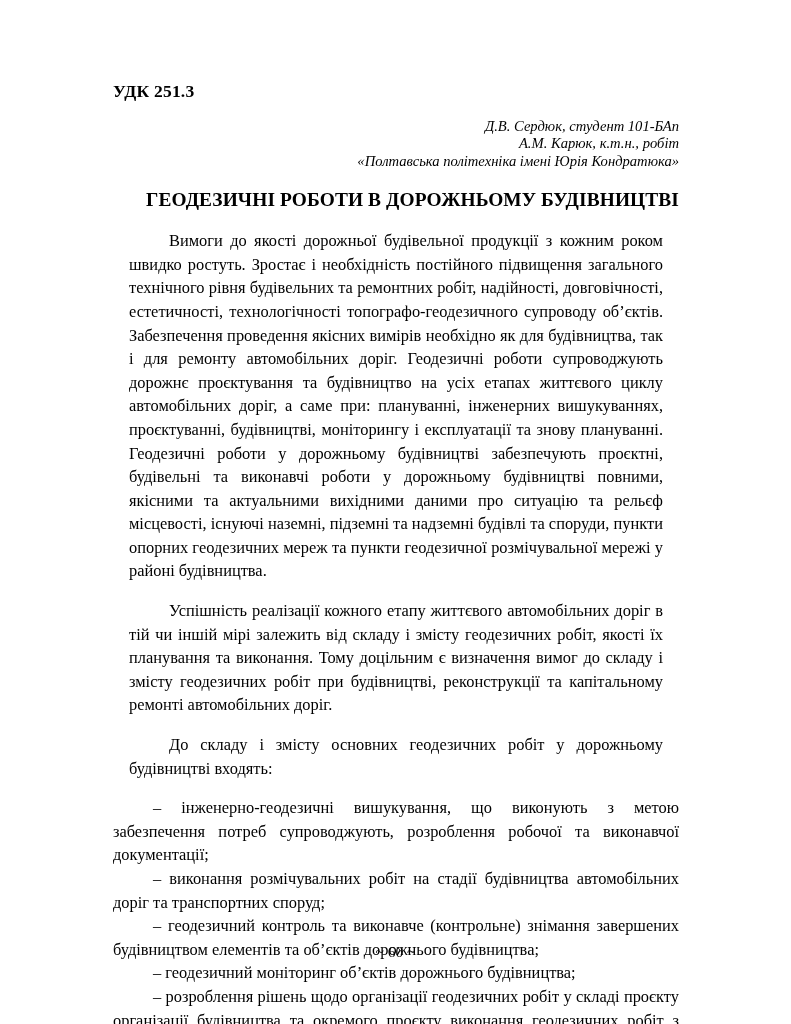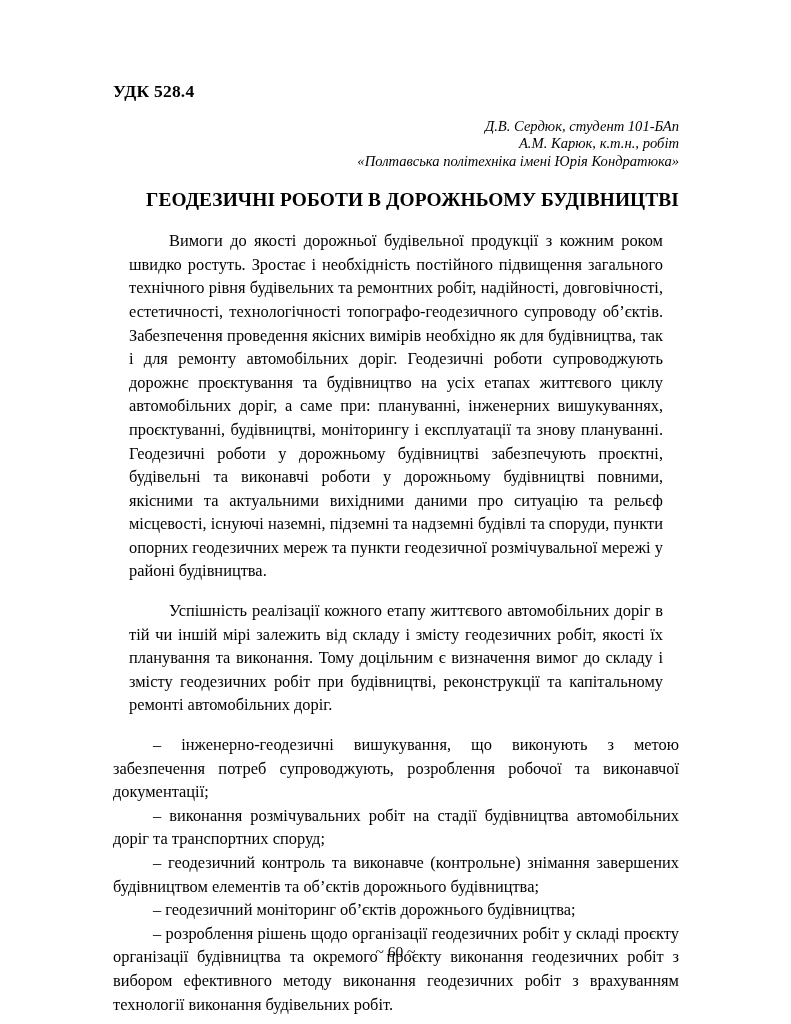--- a/index.html
+++ b/index.html
@@ -93,33 +93,34 @@
     font-family: "Liberation Serif", "DejaVu Serif", serif;
   }
 </style>
 </head>
 <body>
 
 <div class="page">
 
   <div class="content">
 
-    <div class="udk">УДК 528.4</div>
+    <div class="udk">УДК 251.3</div>
 
     <div class="authors">
       <span class="aline">Д.В. Сердюк, студент 101-БАп</span>
       <span class="aline">А.М. Карюк, к.т.н., робіт</span>
       <span class="aline">«Полтавська політехніка імені Юрія Кондратюка»</span>
     </div>
 
     <h1 class="doc-title">ГЕОДЕЗИЧНІ РОБОТИ В ДОРОЖНЬОМУ БУДІВНИЦТВІ</h1>
 
     <div class="body-text">
       <p class="para first">Вимоги до якості дорожньої будівельної продукції з кожним роком швидко ростуть. Зростає і необхідність постійного підвищення загального технічного рівня будівельних та ремонтних робіт, надійності, довговічності, естетичності, технологічності топографо-геодезичного супроводу об’єктів. Забезпечення проведення якісних вимірів необхідно як для будівництва, так і для ремонту автомобільних доріг. Геодезичні роботи супроводжують дорожнє проєктування та будівництво на усіх етапах життєвого циклу автомобільних доріг, а саме при: плануванні, інженерних вишукуваннях, проєктуванні, будівництві, моніторингу і експлуатації та знову плануванні. Геодезичні роботи у дорожньому будівництві забезпечують проєктні, будівельні та виконавчі роботи у дорожньому будівництві повними, якісними та актуальними вихідними даними про ситуацію та рельєф місцевості, існуючі наземні, підземні та надземні будівлі та споруди, пункти опорних геодезичних мереж та пункти геодезичної розмічувальної мережі у районі будівництва.</p>
       <p class="para">Успішність реалізації кожного етапу життєвого автомобільних доріг в тій чи іншій мірі залежить від складу і змісту геодезичних робіт, якості їх планування та виконання. Тому доцільним є визначення вимог до складу і змісту геодезичних робіт при будівництві, реконструкції та капітальному ремонті автомобільних доріг.</p>
+      <p class="para">До складу і змісту основних геодезичних робіт у дорожньому будівництві входять:</p>
       <p class="bullet">– інженерно-геодезичні вишукування, що виконують з метою забезпечення потреб супроводжують, розроблення робочої та виконавчої документації;</p>
       <p class="bullet">– виконання розмічувальних робіт на стадії будівництва автомобільних доріг та транспортних споруд;</p>
       <p class="bullet">– геодезичний контроль та виконавче (контрольне) знімання завершених будівництвом елементів та об’єктів дорожнього будівництва;</p>
       <p class="bullet">– геодезичний моніторинг об’єктів дорожнього будівництва;</p>
       <p class="bullet">– розроблення рішень щодо організації геодезичних робіт у складі проєкту організації будівництва та окремого проєкту виконання геодезичних робіт з вибором ефективного методу виконання геодезичних робіт з врахуванням технології виконання будівельних робіт.</p>
     </div>
 
   </div>
 
   <div class="footer">~ 60 ~</div>

